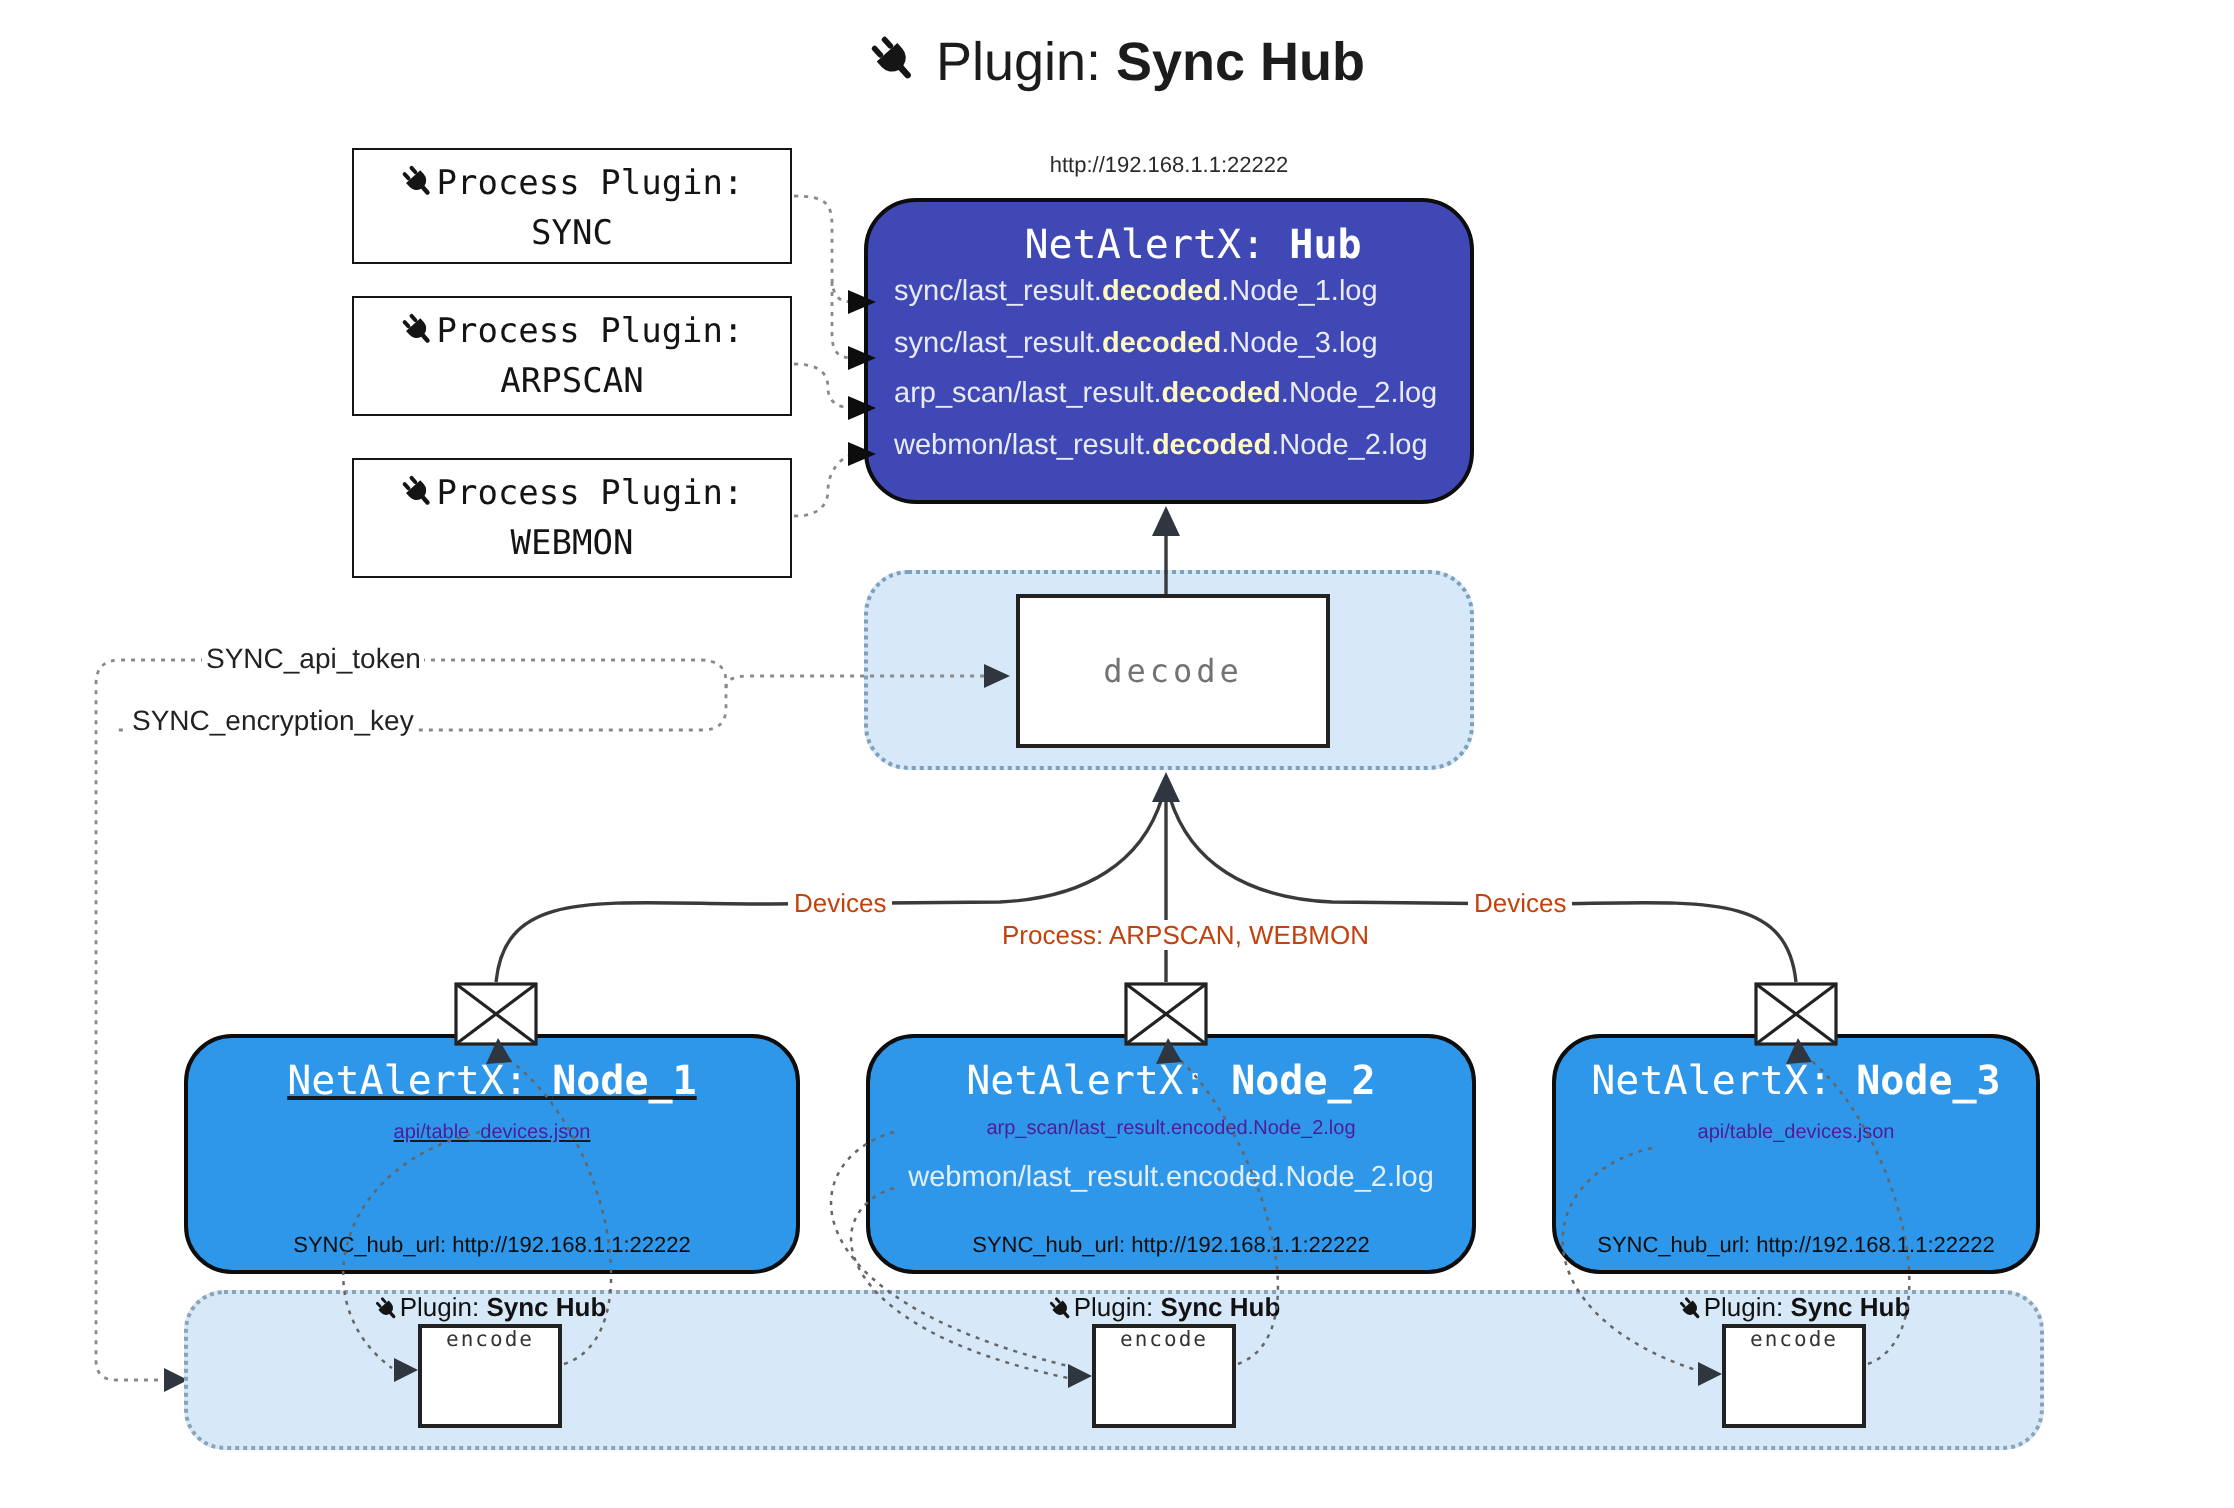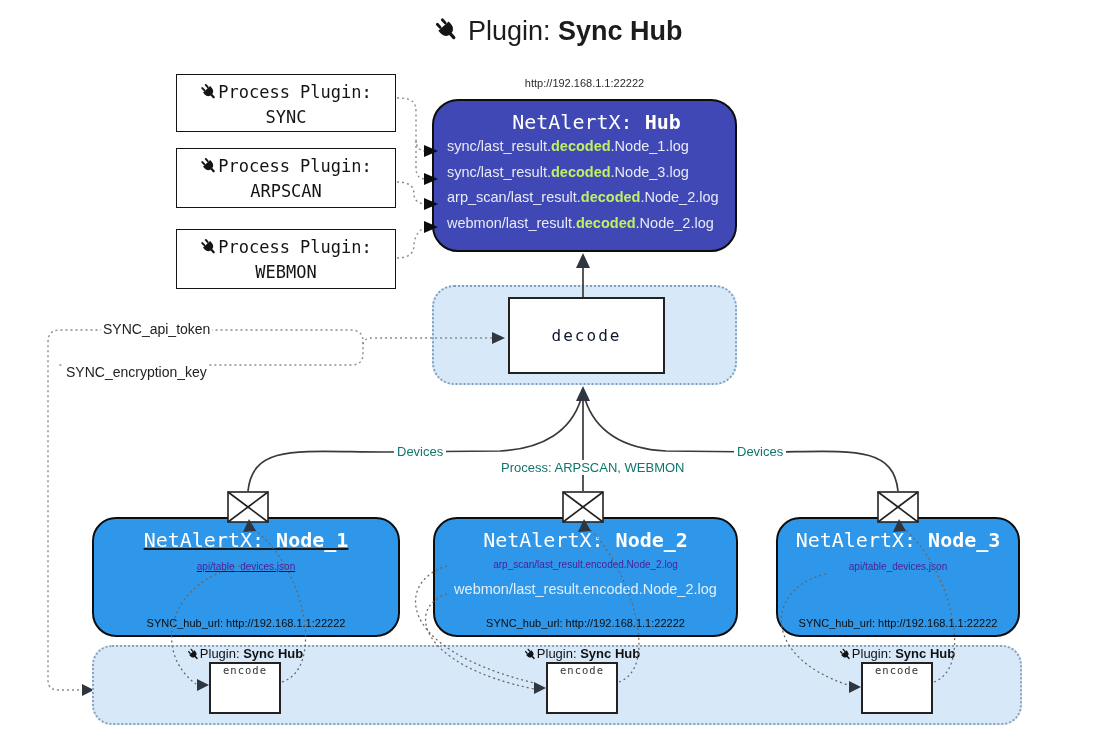--- a/index.html
+++ b/index.html
@@ -22,31 +22,31 @@
   .pbox .l1{white-space:nowrap;}
 
   
   #hub-url{left:432px;width:305px;top:77px;text-align:center;font-size:11px;color:#2b2b2b;z-index:2;}
   #hub{left:432px;top:99px;width:305px;height:153px;border:2px solid #0d0d0d;border-radius:26px;
        background:var(--hub-fill,#3F48B4);z-index:2;}
   #hub .htitle{margin-top:9px;text-align:center;color:#fff;
        font-family:"DejaVu Sans Mono","Liberation Mono",monospace;font-size:20px;margin-left:24px;}
   #hub .htitle b{font-weight:700;}
   .hub-log{padding-left:13px;line-height:25.5px;font-size:14.5px;color:#E8EAF6;white-space:nowrap;}
-  .hub-log b{color:#bef264;font-weight:700;}
+  .hub-log b{color:#fef9c3;font-weight:700;}
 
   
   #decode-wrap{left:432px;top:285px;width:305px;height:100px;border-radius:22px;
        background:var(--panel-fill,#D7E9F9);border:2px dotted #7fa0bc;z-index:1;}
   #decode-box{left:508px;top:297px;width:157px;height:77px;background:#fff;border:2px solid #222;
        z-index:2;display:flex;align-items:center;justify-content:center;
-       font-family:"DejaVu Sans Mono","Liberation Mono",monospace;font-size:16px;letter-spacing:2px;color:#0f172a;}
-
-  
-  .linelabel{background:#fff;padding:0 3px;font-size:13px;color:#0f766e;z-index:2;white-space:nowrap;}
+       font-family:"DejaVu Sans Mono","Liberation Mono",monospace;font-size:16px;letter-spacing:2px;color:#737373;}
+
+  
+  .linelabel{background:#fff;padding:0 3px;font-size:13px;color:#c2410c;z-index:2;white-space:nowrap;}
   .keylabel{background:#fff;padding:0 2px;font-size:14px;color:#222;z-index:2;white-space:nowrap;}
 
   
   .node{top:517px;height:120px;border:2px solid #0d0d0d;border-radius:24px;
         background:var(--node-fill,#2E97E9);z-index:2;text-align:center;}
   .node .ntitle{margin-top:9px;color:#fff;font-family:"DejaVu Sans Mono","Liberation Mono",monospace;
         font-size:20px;white-space:nowrap;}
   .node .ntitle b{font-weight:700;}
   .node .nline{margin-top:9px;font-size:10px;color:#4c1d95;white-space:nowrap;}
   .node .nline2{margin-top:11px;font-size:14.5px;color:#E2EEFA;white-space:nowrap;}
@@ -138,21 +138,21 @@
     <div class="hub-log"><span>arp_scan/last_result.</span><b>decoded</b><span>.Node_2.log</span></div>
     <div class="hub-log"><span>webmon/last_result.</span><b>decoded</b><span>.Node_2.log</span></div>
   </div>
 
   <div class="abs" id="decode-wrap"></div>
   <div class="abs" id="decode-box">
       <span>decode</span>
     </div>
 
   <div class="abs keylabel" style="left:101px;top:321px;">SYNC_api_token</div>
-  <div class="abs keylabel" style="left:64px;top:364px;">SYNC_encryption_key</div>
+  <div class="abs keylabel" style="left:64px;top:352px;">SYNC_encryption_key</div>
 
   <div class="abs linelabel" style="left:394px;top:444px;">Devices</div>
   <div class="abs linelabel" style="left:734px;top:444px;">Devices</div>
   <div class="abs linelabel" style="left:498px;top:460px;">Process: ARPSCAN, WEBMON</div>
 
   <div class="abs node" style="left:92px;width:308px;text-decoration:underline;">
     <div class="ntitle"><span>NetAlertX: </span><b>Node_1</b></div>
     <div class="nline">api/table_devices.json</div>
     <div class="nfoot">SYNC_hub_url: http://192.168.1.1:22222</div>
   </div>

